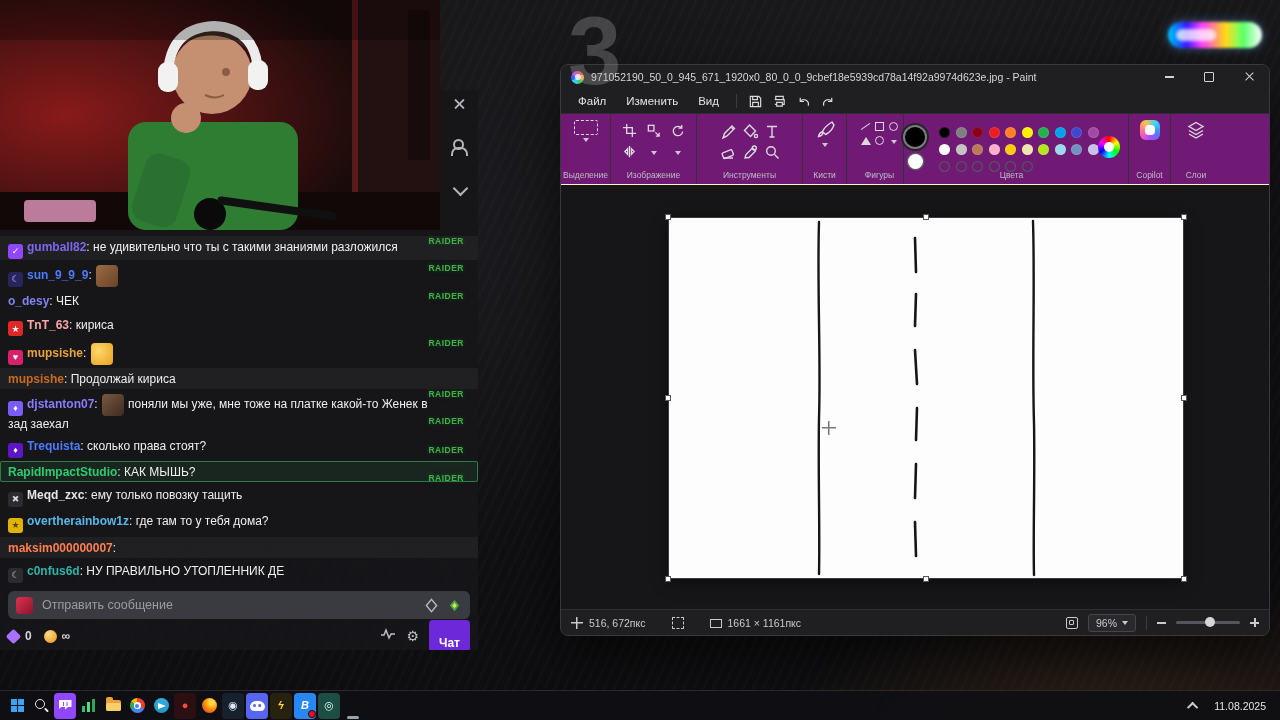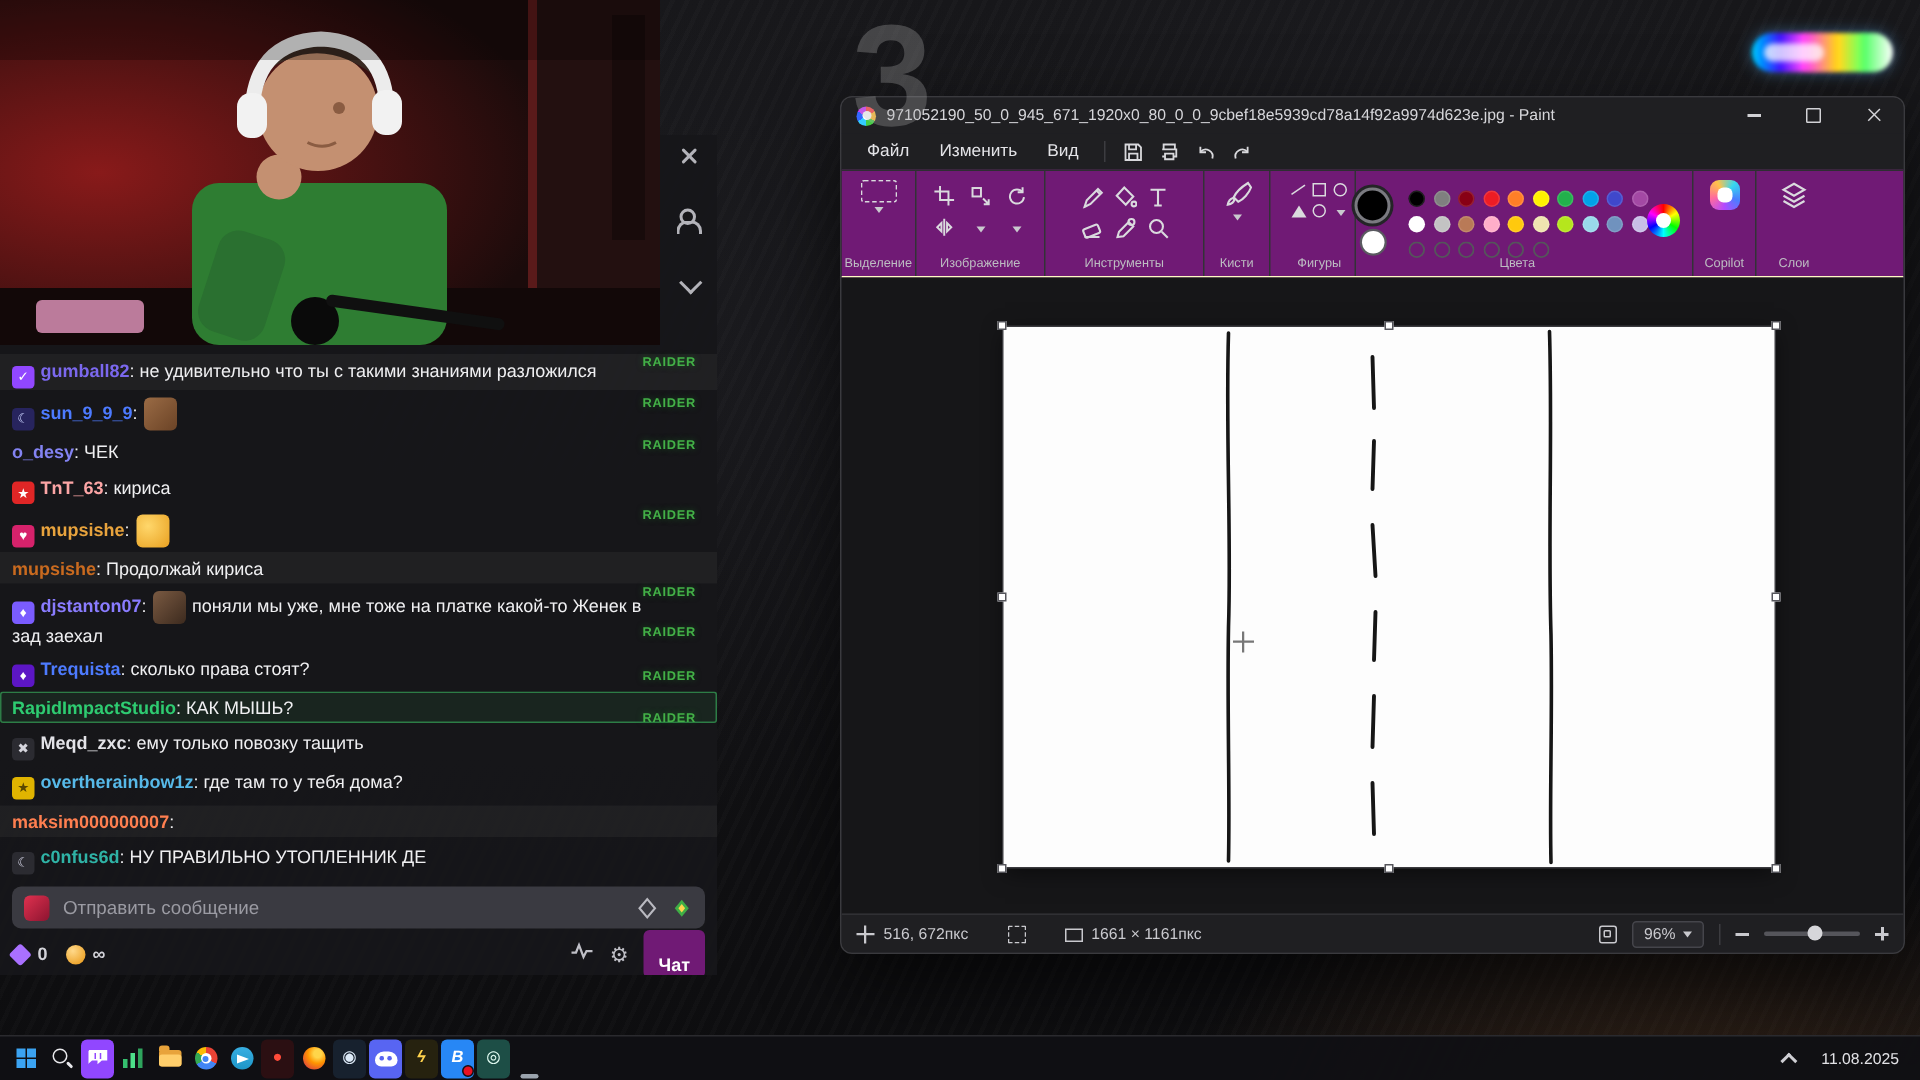--- a/index.html
+++ b/index.html
@@ -49,21 +49,21 @@
   .identity-chip{width:17px;height:17px;border-radius:4px;background:linear-gradient(135deg,#e0314f,#8c1430);margin-right:7px;flex:none;cursor:pointer;}
   .chat-input{flex:1;background:transparent;border:none;outline:none;color:#dedee3;font-size:12.5px;}
   .chat-input::placeholder{color:#9b9ba3;}
   .input-ico{flex:none;margin-left:8px;cursor:pointer;display:flex;}
   .chat-footer{position:absolute;left:8px;right:8px;top:534px;height:24px;display:flex;align-items:center;}
   .gem{width:11px;height:11px;background:#a970ff;transform:rotate(45deg);border-radius:2px;margin-right:6px;cursor:pointer;}
   .ptval{color:#d3d3d9;font-size:12px;font-weight:700;margin-right:12px;}
   .coin{width:13px;height:13px;border-radius:50%;background:radial-gradient(circle at 35% 30%,#ffd98a,#e8940f);margin-right:5px;cursor:pointer;}
   .footer-right{margin-left:auto;display:flex;align-items:center;gap:10px;}
   .gear{color:#bfbfc6;font-size:14px;cursor:pointer;}
-  .chat-btn{background:#701a75;color:#fff;font-size:12px;font-weight:700;border:none;border-radius:4px;height:22px;padding:16px 10px;cursor:pointer;}
+  .chat-btn{background:#6d28d9;color:#fff;font-size:12px;font-weight:700;border:none;border-radius:4px;height:22px;padding:16px 10px;cursor:pointer;}
 
   
   .paint{position:absolute;left:560px;top:64px;width:710px;height:572px;z-index:25;background:#1f1f22;border:1px solid #3a3a3e;border-radius:8px;overflow:hidden;box-shadow:0 18px 50px rgba(0,0,0,.6);}
   .titlebar{position:absolute;left:0;top:0;right:0;height:24px;display:flex;align-items:center;padding-left:10px;background:#1f1f22;cursor:default;}
   .app-ico{width:13px;height:13px;border-radius:50%;background:conic-gradient(#f44 0 60deg,#fb3 60deg 120deg,#4c4 120deg 180deg,#3cf 180deg 240deg,#36f 240deg 300deg,#c3f 300deg 360deg);position:relative;margin-right:7px;flex:none;}
   .app-ico::after{content:"";position:absolute;inset:3.5px;background:#fff;border-radius:50%;}
   .title-text{font-size:10.5px;color:#d6d6da;white-space:nowrap;overflow:hidden;text-overflow:ellipsis;max-width:480px;text-align:center;}
   .winbtns{margin-left:auto;display:flex;height:100%;}
   .winbtn{width:40px;height:100%;display:flex;align-items:center;justify-content:center;position:relative;cursor:pointer;}
   .wb-min::before{content:"";width:9px;height:1.5px;background:#d2d2d6;}

